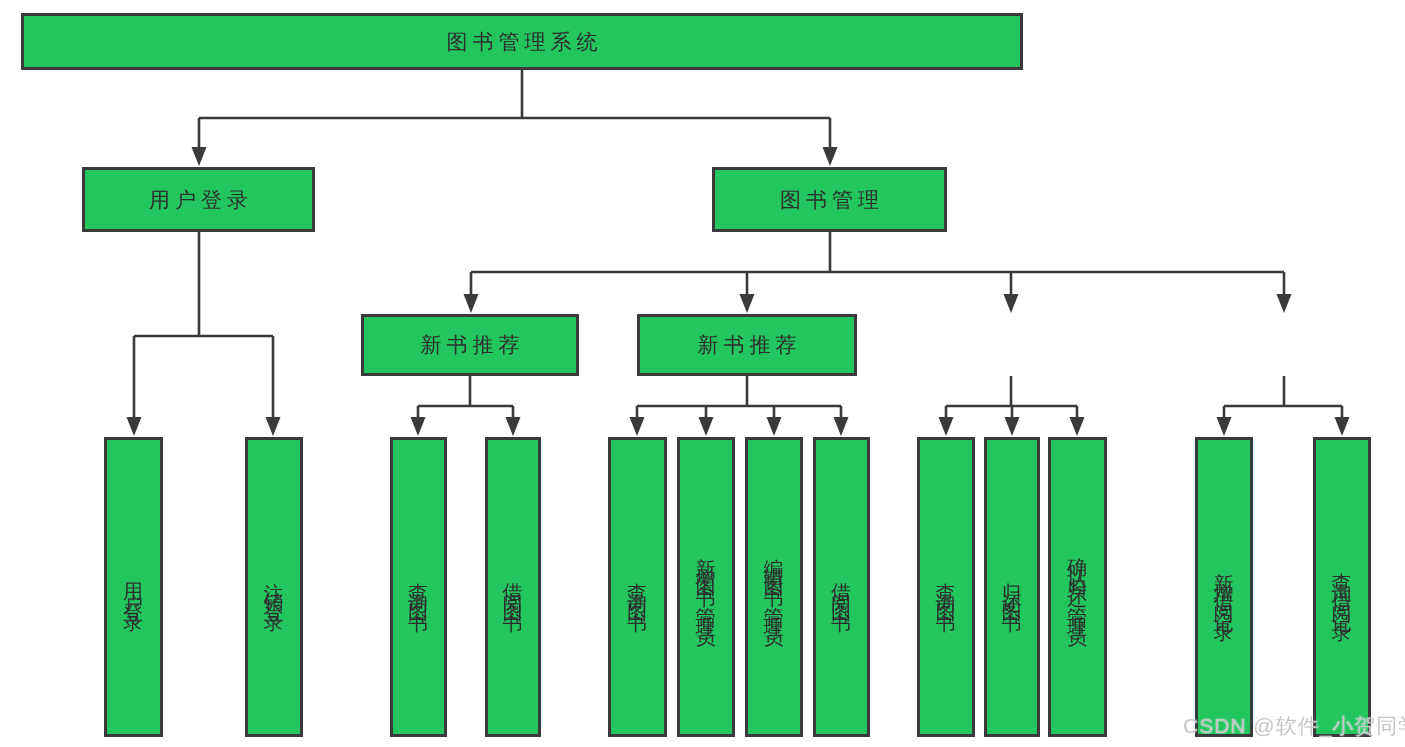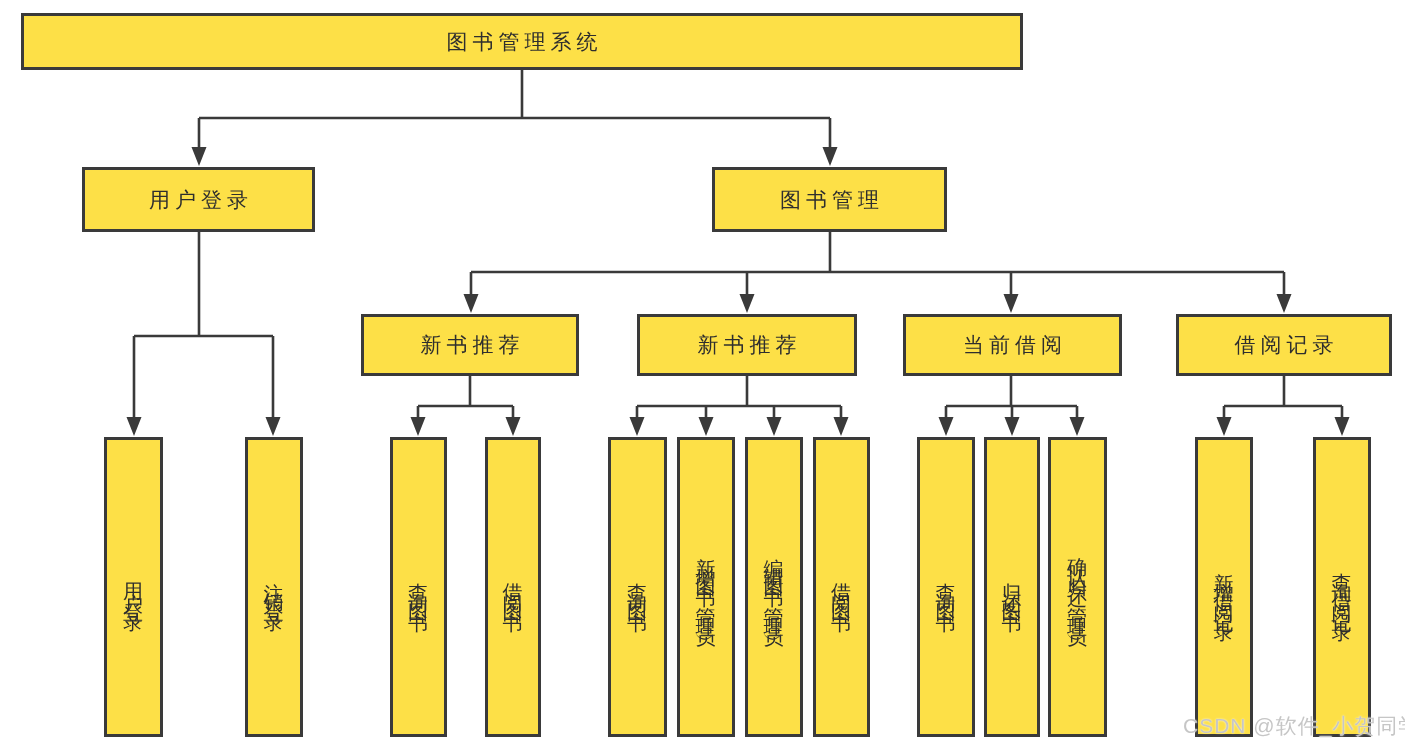--- a/index.html
+++ b/index.html
@@ -11,21 +11,21 @@
     font-family: "Liberation Sans", "DejaVu Sans", sans-serif;
     overflow: hidden;
   }
   #wires { position: absolute; left: 0; top: 0; width: 1405px; height: 747px; }
   .ln { fill: none; stroke: #3a3a3a; stroke-width: 2.6; }
   .ah { fill: #3a3a3a; stroke: none; }
 
   .box {
     position: absolute;
     box-sizing: border-box;
-    background: #fde047;
+    background: #22c55e;
     border: 3px solid #3a3a3a;
     display: flex;
     align-items: center;
     justify-content: center;
     color: #2e2e2e;
   }
   .hbox { font-size: 21px; letter-spacing: 5px; white-space: nowrap; }
   .hbox .lbl { transform: translateX(2.5px); } 
   .vbox .lbl {
     writing-mode: vertical-rl;
@@ -117,26 +117,20 @@
   <div class="box hbox" id="b-rec">
     <span class="lbl">新书推荐</span>
   </div>
 
   <div class="box hbox" id="b-mgmt">
     <span class="lbl">图书管理</span>
   </div>
   <div class="box hbox" id="b-borrow">
     <span class="lbl">新书推荐</span>
   </div>
-  <div class="box hbox" id="b-current">
-    <span class="lbl">当前借阅</span>
-  </div>
-  <div class="box hbox" id="b-records">
-    <span class="lbl">借阅记录</span>
-  </div>
 
   <div class="box vbox leaf" id="b-login-user">
     <span class="lbl">用户登录</span>
   </div>
   <div class="box vbox leaf" id="b-login-logout">
     <span class="lbl">注销登录</span>
   </div>
   <div class="box vbox leaf" id="b-rec-query">
     <span class="lbl">查询图书</span>
   </div>

